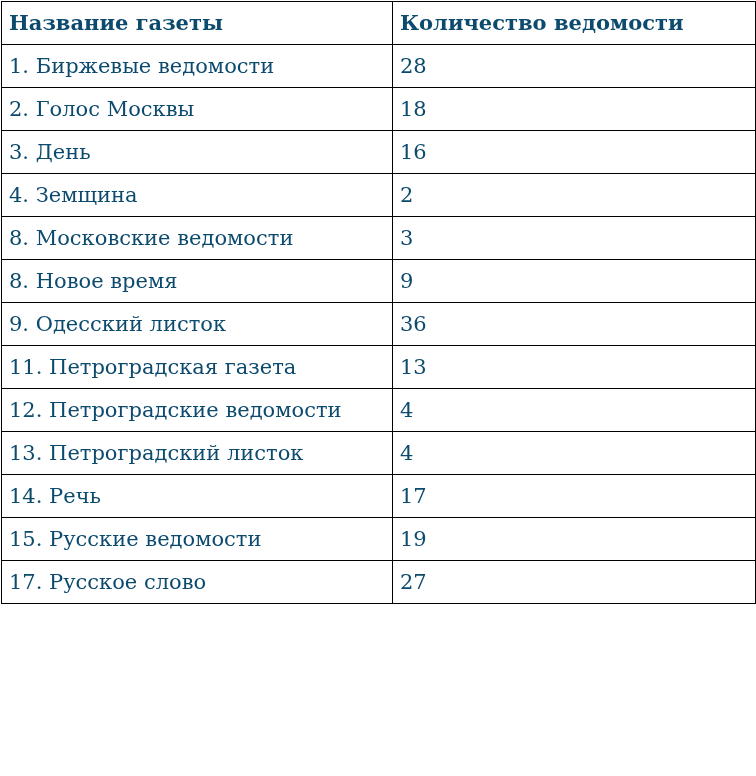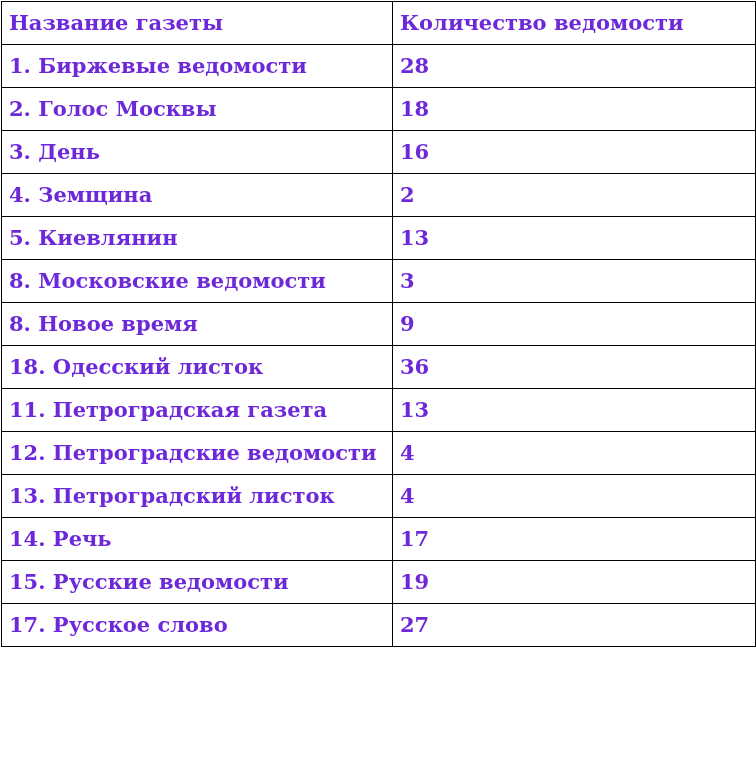--- a/index.html
+++ b/index.html
@@ -14,39 +14,39 @@
       position: relative;
     }
     table.pub-table {
       position: absolute;
       left: 1px;
       top: 1px;
       border-collapse: collapse;
       table-layout: fixed;
       width: 754px;
       font-family: "DejaVu Serif", serif;
-      color: #6d28d9;
+      color: #0c4a6e;
     }
     table.pub-table td, table.pub-table th {
       border: 1px solid #000000;
       height: 42px;
       padding: 0 0 0 7px;
       box-sizing: border-box;
       font-size: 21px;
       text-align: left;
       vertical-align: middle;
       white-space: nowrap;
       overflow: hidden;
       line-height: 42px;
     }
     table.pub-table th {
       font-weight: bold;
     }
     table.pub-table td {
-      font-weight: bold;
+      font-weight: normal;
       margin-left: 45px;
     }
     col.c-name { width: 391px; }
     col.c-count { width: 363px; }
   </style>
 </head>
 <body>
 
 <table class="pub-table">
   <colgroup>
@@ -70,33 +70,29 @@
     </tr>
     <tr>
       <td>3. День</td>
       <td>16</td>
     </tr>
     <tr>
       <td>4. Земщина</td>
       <td>2</td>
     </tr>
     <tr>
-      <td>5. Киевлянин</td>
-      <td>13</td>
-    </tr>
-    <tr>
       <td>8. Московские ведомости</td>
       <td>3</td>
     </tr>
     <tr>
       <td>8. Новое время</td>
       <td>9</td>
     </tr>
     <tr>
-      <td>18. Одесский листок</td>
+      <td>9. Одесский листок</td>
       <td>36</td>
     </tr>
     <tr>
       <td>11. Петроградская газета</td>
       <td>13</td>
     </tr>
     <tr>
       <td>12. Петроградские ведомости</td>
       <td>4</td>
     </tr>

